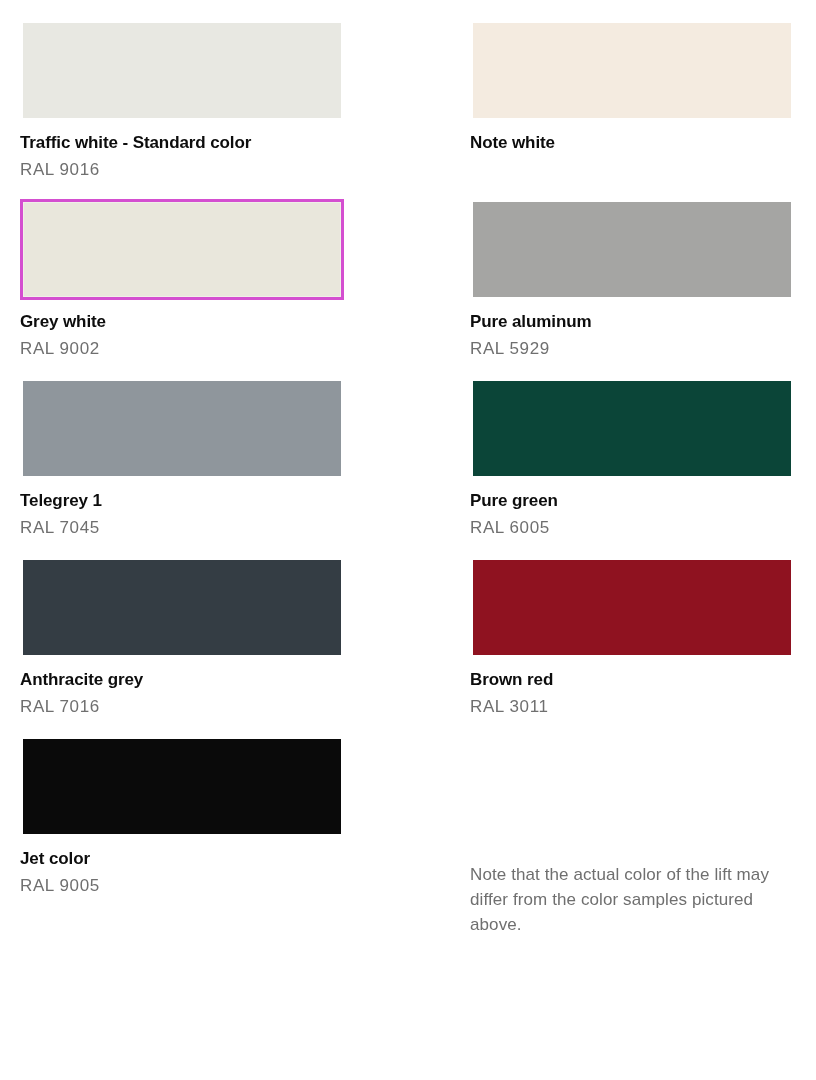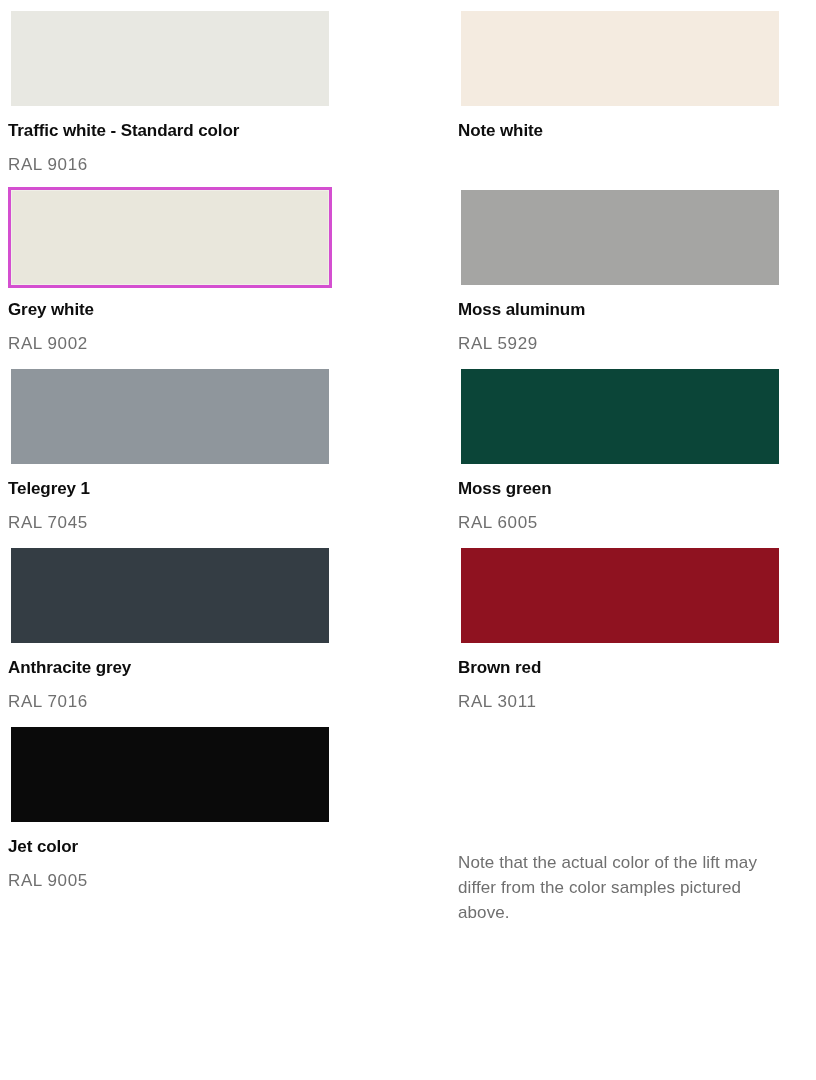--- a/index.html
+++ b/index.html
@@ -11,21 +11,21 @@
     width: 816px;
     height: 1080px;
     font-family: "Liberation Sans", sans-serif;
     -webkit-font-smoothing: antialiased;
   }
   #palette {
     position: relative;
     width: 816px;
     height: 1080px;
     box-sizing: border-box;
-    padding: 8px;
+    padding: 20px;
   }
   .grid {
     display: grid;
     grid-template-columns: 324px 324px;
     column-gap: 126px;
     row-gap: 0;
     align-content: start;
   }
   .swatch-cell {
     height: 179px;
@@ -59,21 +59,21 @@
     letter-spacing: -0.1px;
     white-space: nowrap;
   }
   .ral-code {
     font-size: 17px;
     font-weight: normal;
     color: #6f6f6f;
     line-height: 22px;
     letter-spacing: 0.6px;
     white-space: pre;
-    margin-top: 13px;
+    margin-top: 6px;
   }
   .note-cell {
     height: 179px;
     box-sizing: border-box;
     padding-top: 109px;
   }
   .note-text {
     font-size: 17px;
     color: #6f6f6f;
     line-height: 25px;
@@ -110,39 +110,39 @@
         <div class="labels">
           <div class="color-name">Grey white</div>
           <div class="ral-code">RAL 9002</div>
         </div>
       </div>
       <div class="swatch-cell">
         <div class="chip">
           <div class="chip-inner" style="background: rgb(165, 165, 163);"></div>
         </div>
         <div class="labels">
-          <div class="color-name">Moss aluminum</div>
+          <div class="color-name">Pure aluminum</div>
           <div class="ral-code">RAL 5929</div>
         </div>
       </div>
       <div class="swatch-cell">
         <div class="chip">
           <div class="chip-inner" style="background: rgb(143, 150, 156);"></div>
         </div>
         <div class="labels">
           <div class="color-name">Telegrey 1</div>
           <div class="ral-code">RAL 7045</div>
         </div>
       </div>
       <div class="swatch-cell">
         <div class="chip">
           <div class="chip-inner" style="background: rgb(11, 69, 56);"></div>
         </div>
         <div class="labels">
-          <div class="color-name">Moss green</div>
+          <div class="color-name">Pure green</div>
           <div class="ral-code">RAL 6005</div>
         </div>
       </div>
       <div class="swatch-cell">
         <div class="chip">
           <div class="chip-inner" style="background: rgb(52, 61, 68);"></div>
         </div>
         <div class="labels">
           <div class="color-name">Anthracite grey</div>
           <div class="ral-code">RAL 7016</div>

